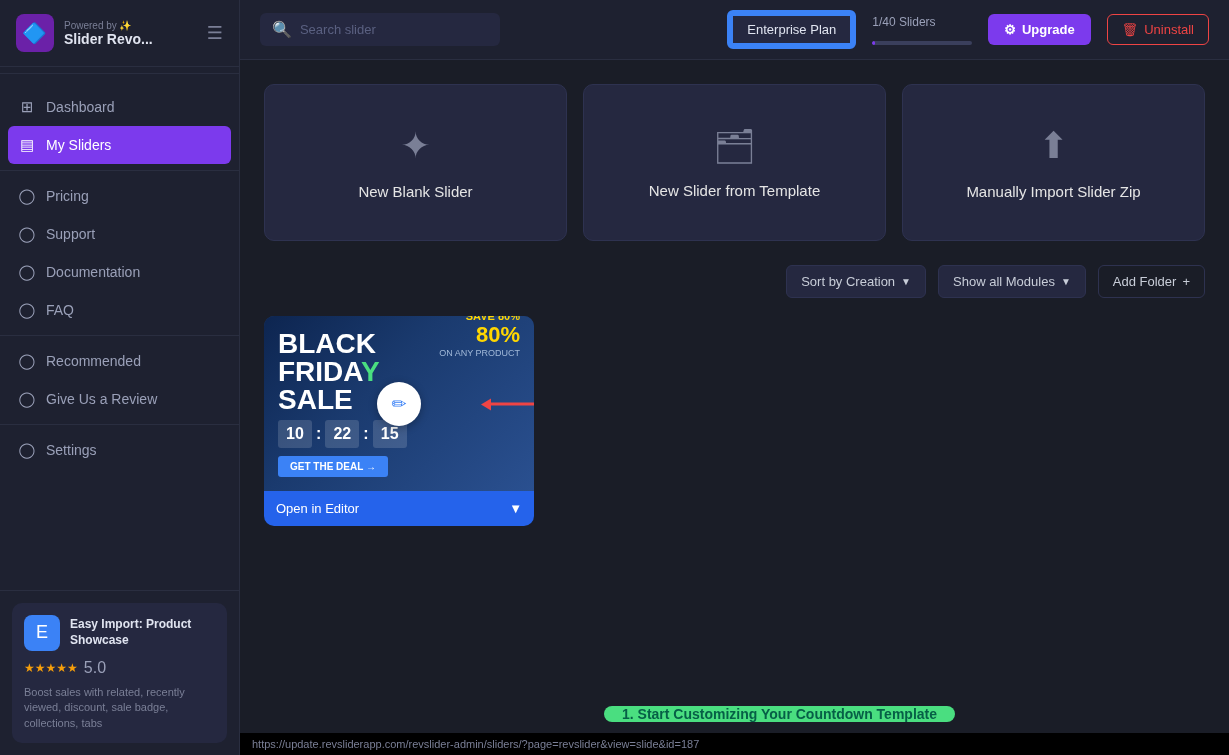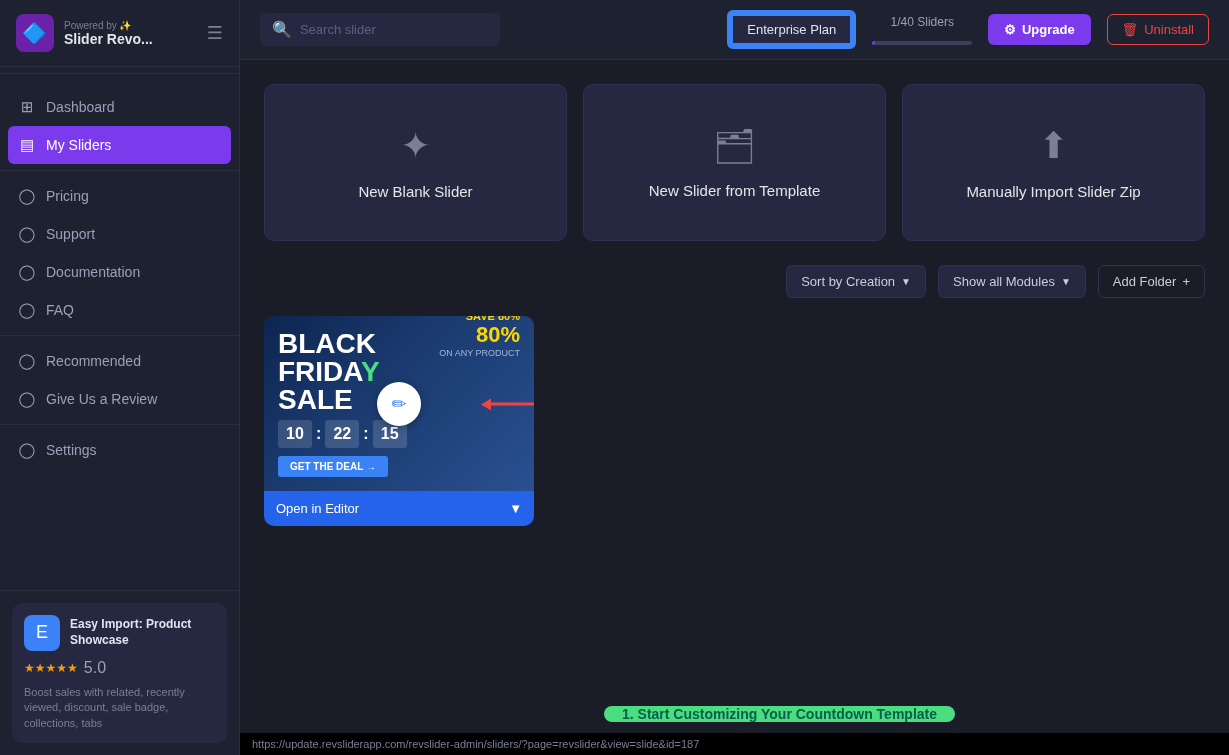--- a/index.html
+++ b/index.html
@@ -189,21 +189,21 @@
       border: 6px solid #3b82f6;
       border-radius: 6px;
       padding: 6px 14px;
       font-size: 13px;
       color: #e0e4f0;
       font-weight: 500;
     }
     .slider-count {
       display: flex;
       flex-direction: column;
-      align-items: center;
+      align-items: flex-start;
       gap: 12px;
     }
     .slider-count-text {
       font-size: 12px;
       color: #9aa0b8;
     }
     .slider-count-bar {
       width: 100px;
       height: 4px;
       background: #3a3f5c;

